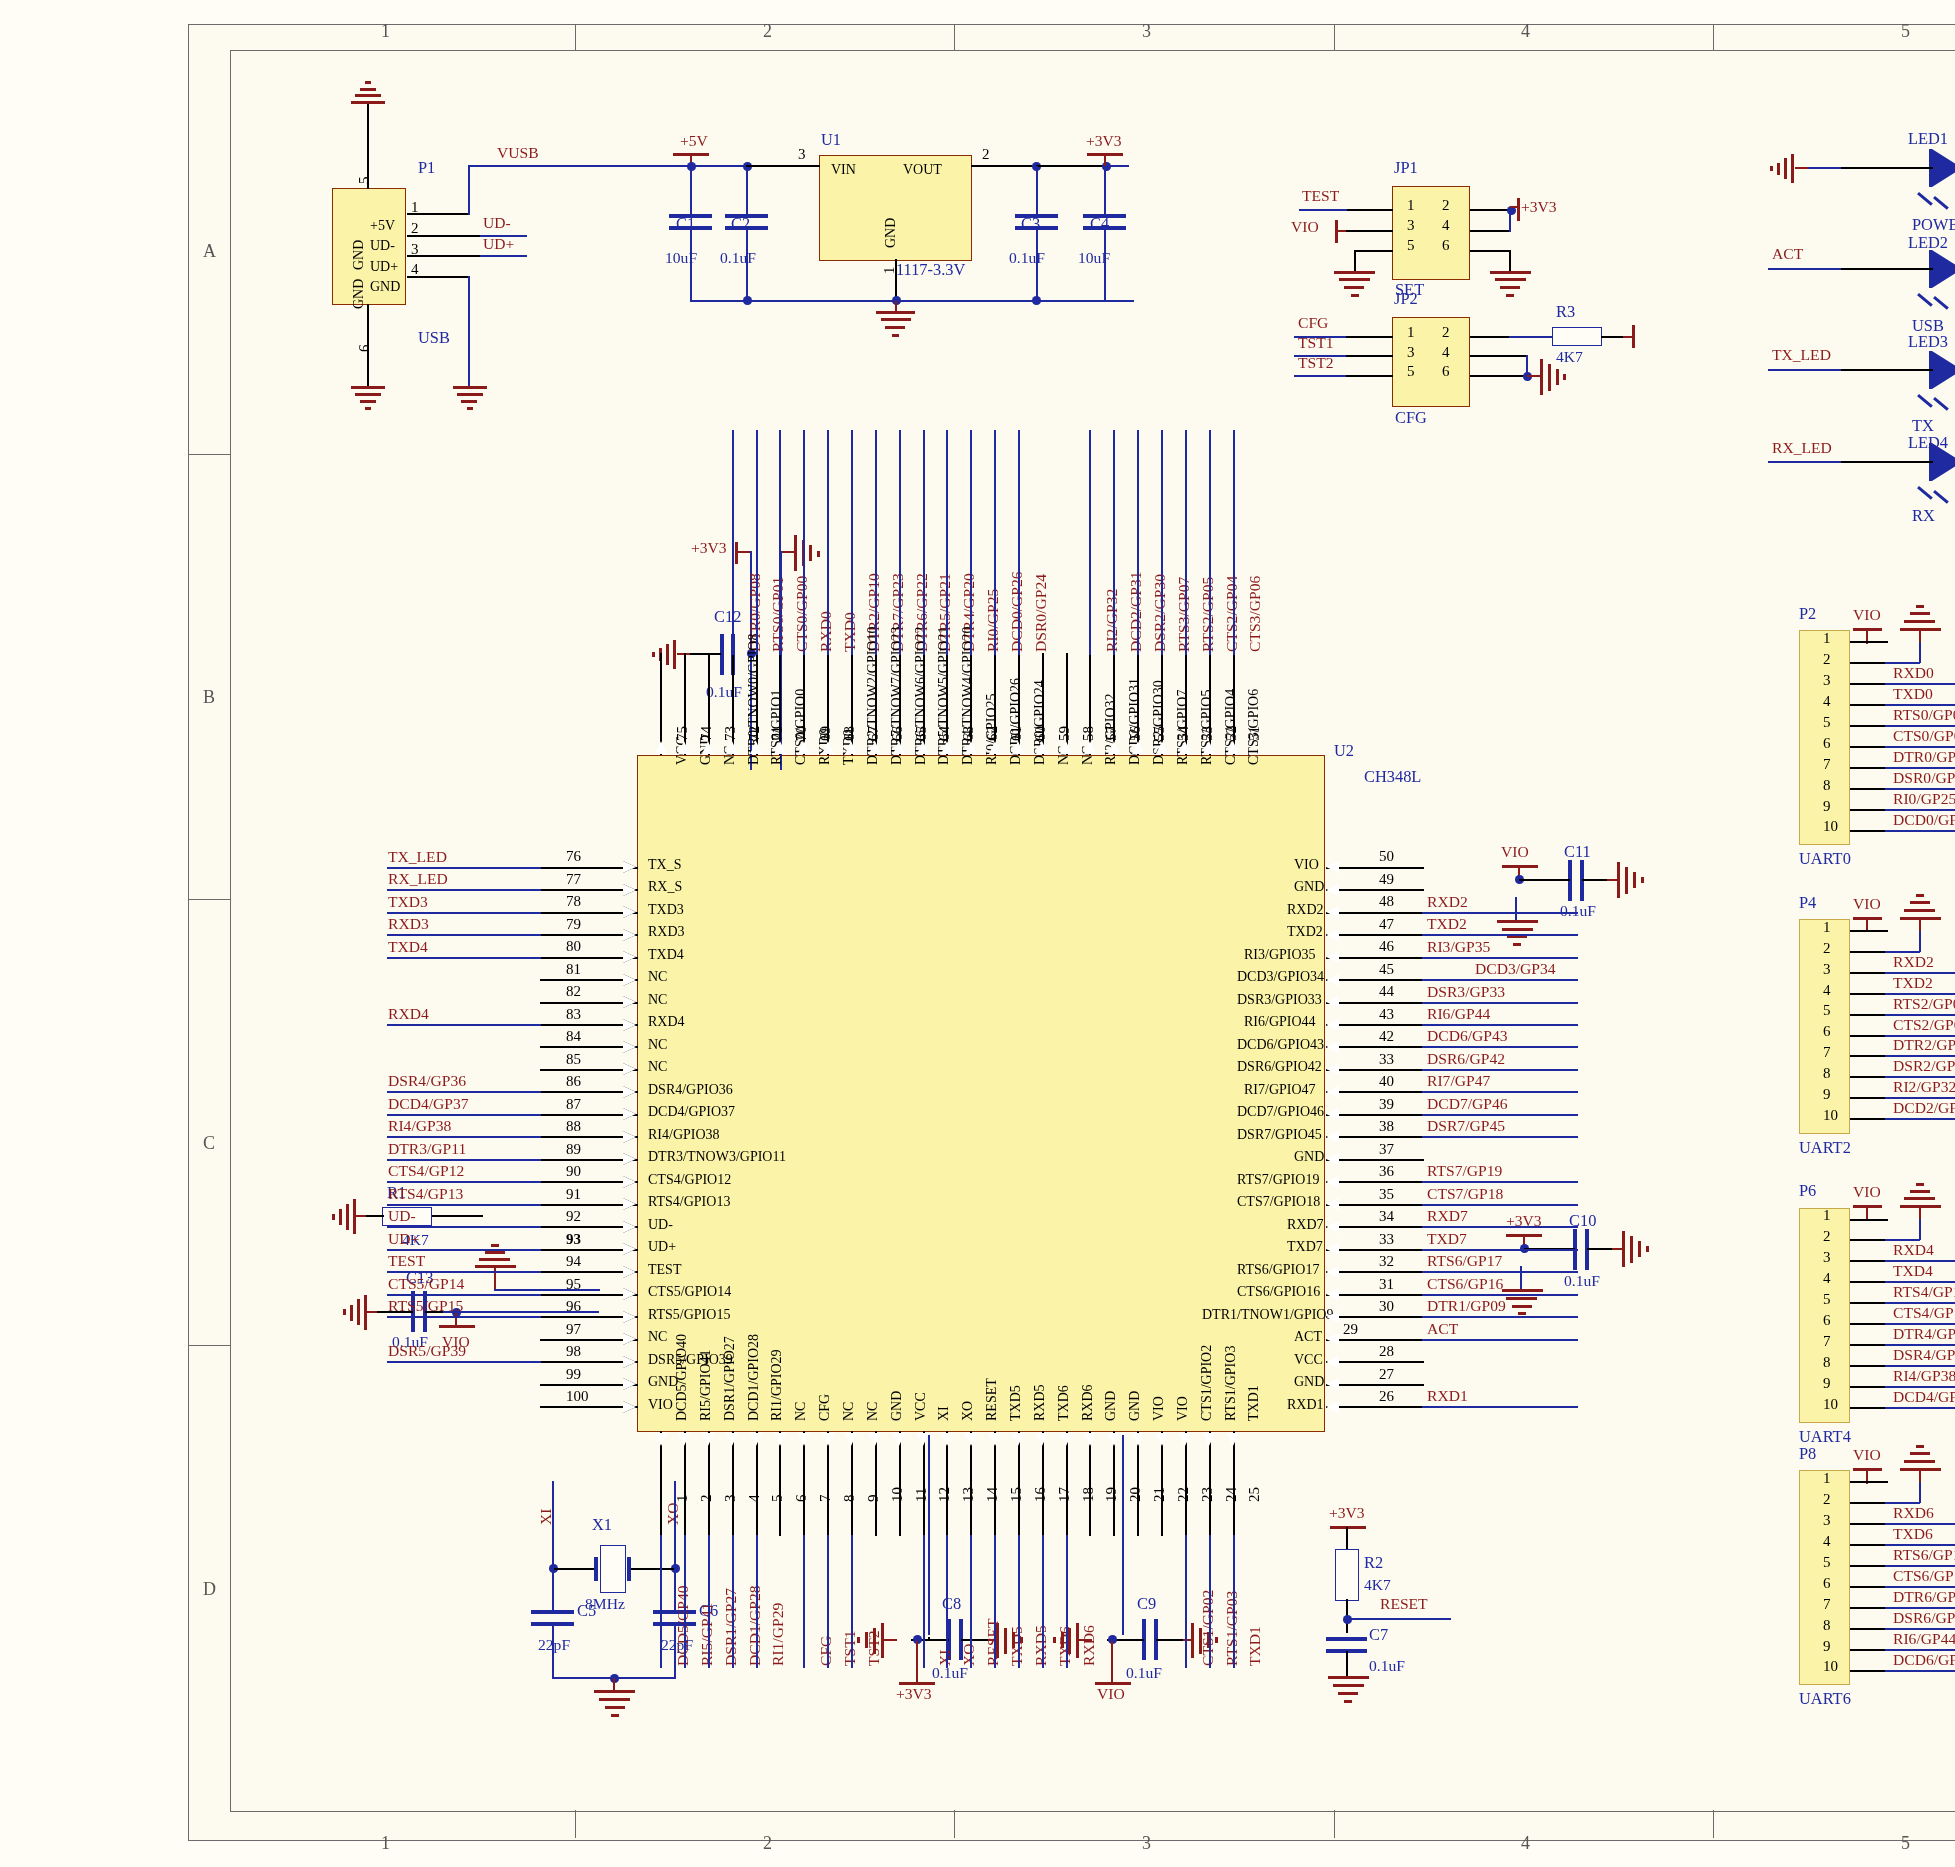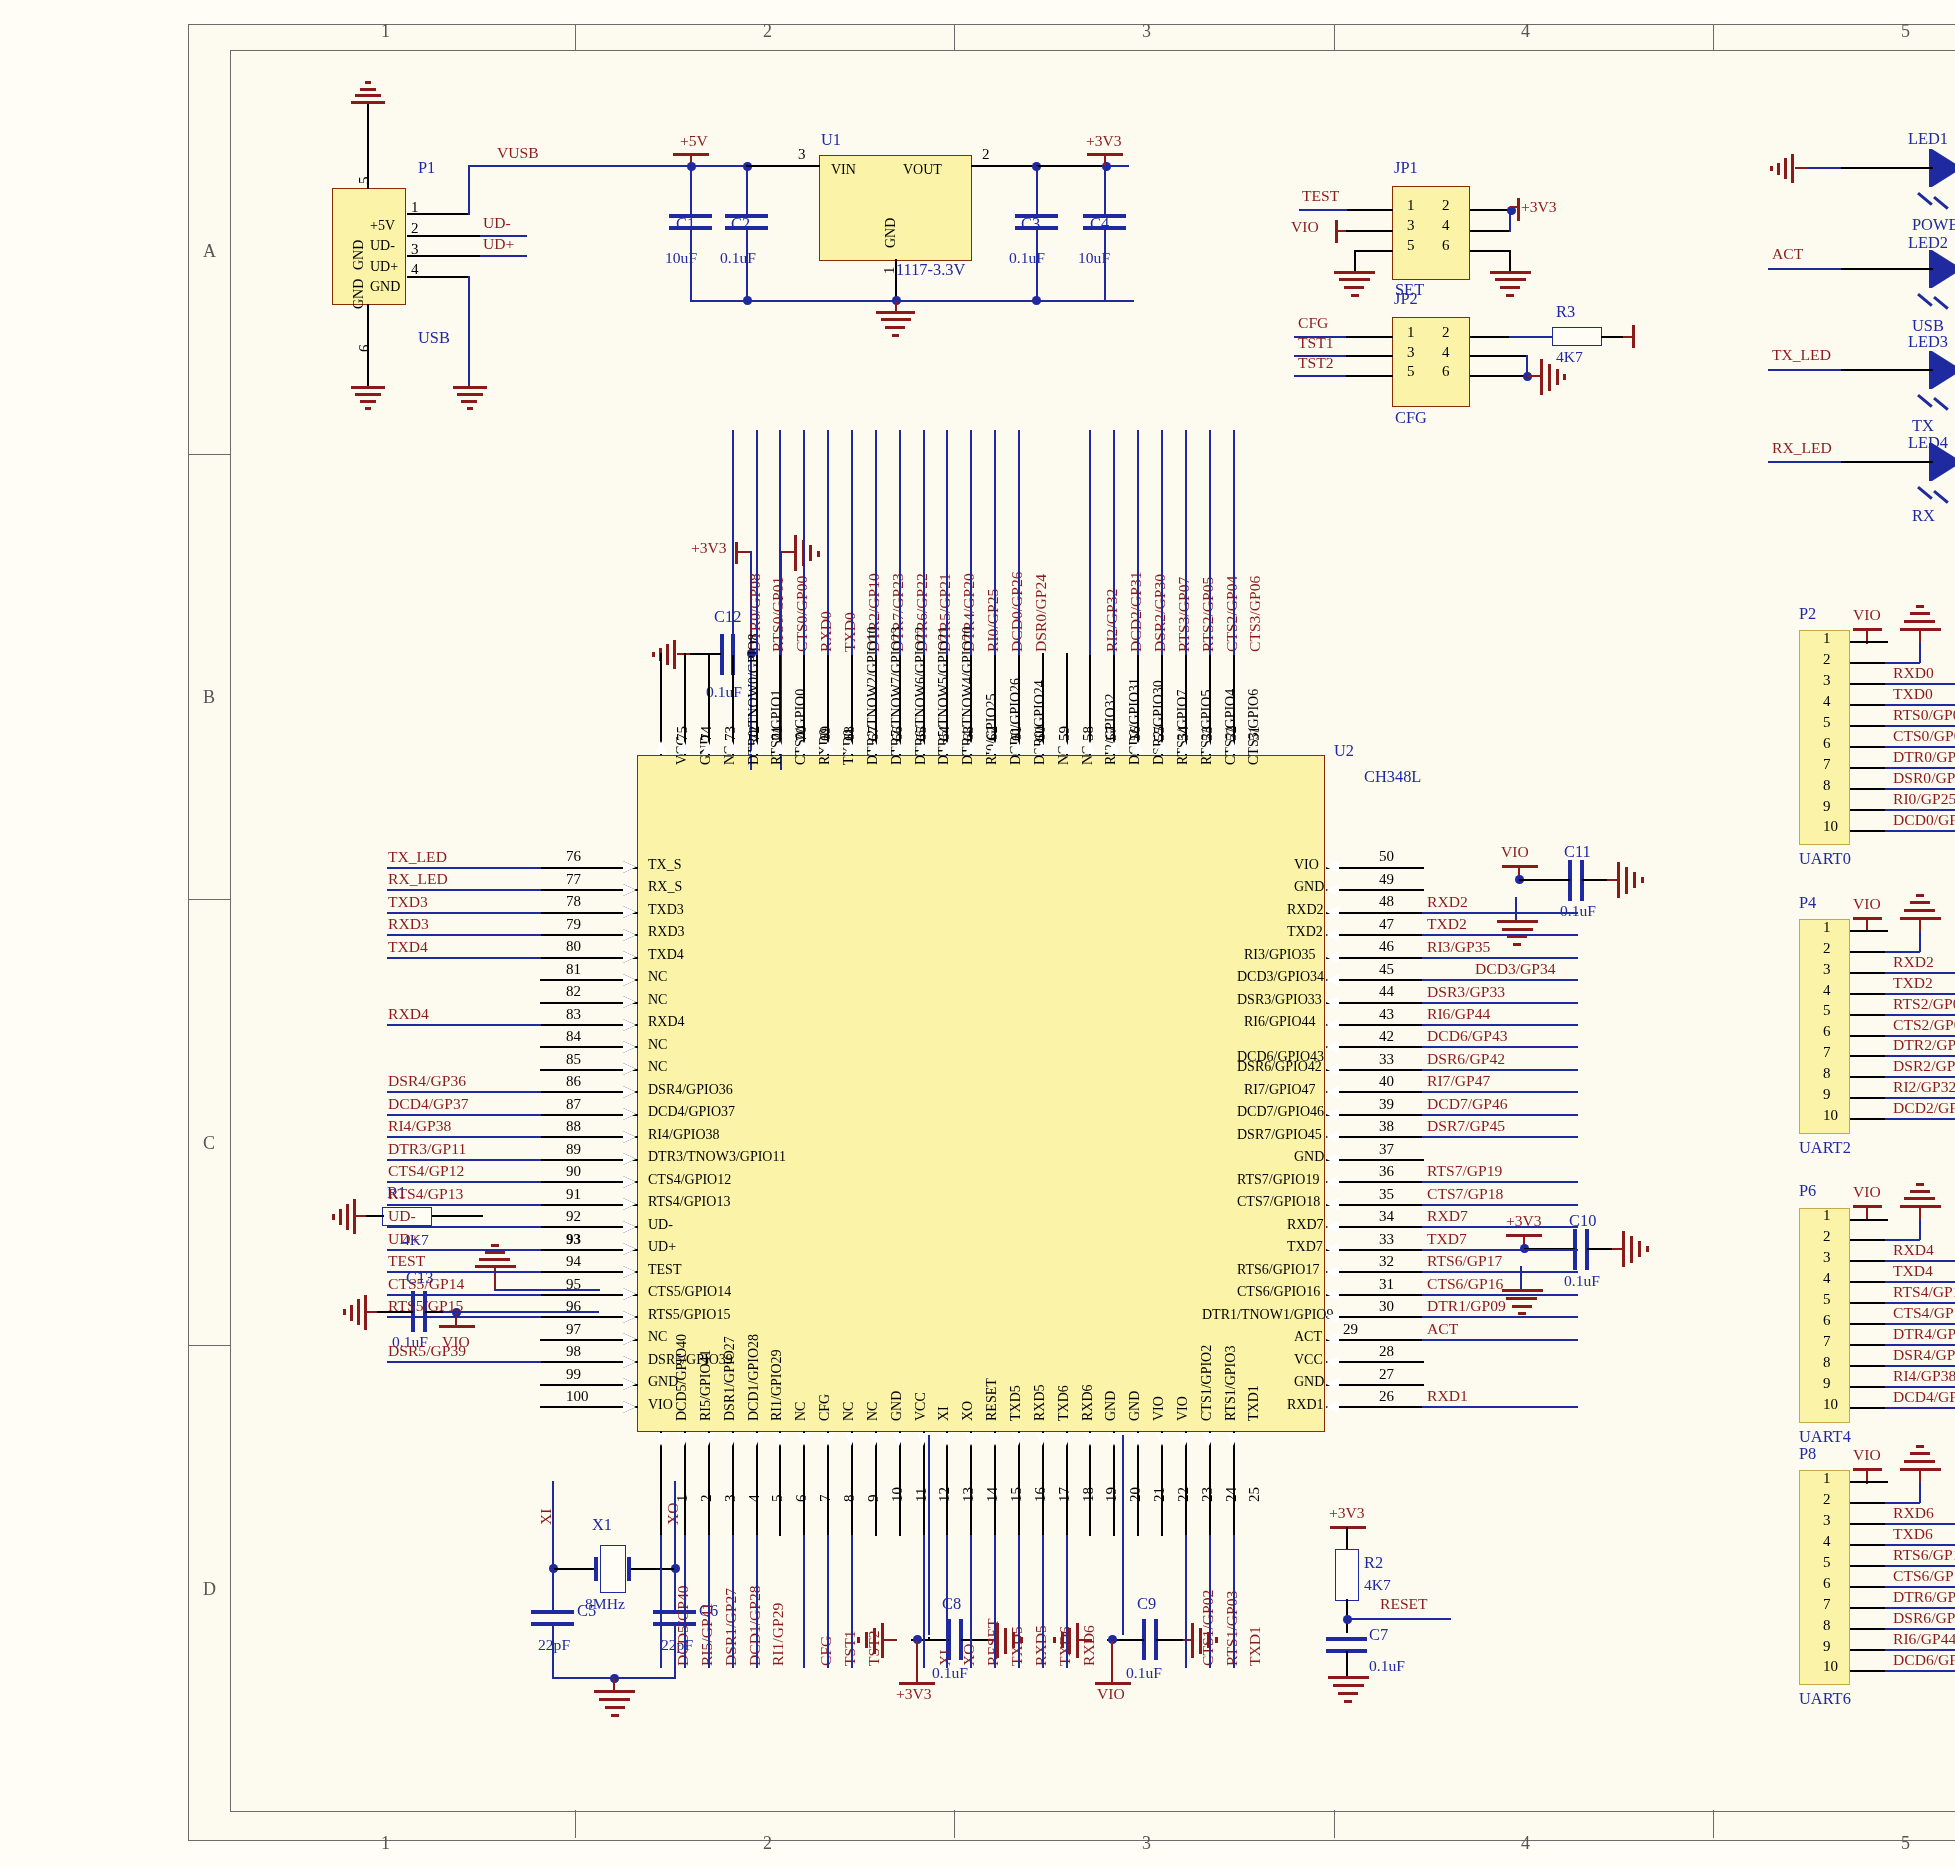--- a/index.html
+++ b/index.html
@@ -707,21 +707,21 @@
       <div class="wk" style="left:1326px;top:1024px;width:98px;height:1.6px;"></div>
       <div class="w" style="left:1422px;top:1024px;width:156px;height:2px;"></div>
       <div class="t net" style="left:1427px;top:1006px;">RI6/GP44</div>
       <div class="t pin" style="left:1379px;top:1007px;">43</div>
       <div class="t pinl" style="left:1244px;top:1015px;">RI6/GPIO44</div>
       <div class="pinarrow" style="left:1326px;top:1019px;border-width:6.3px 13.3px 6.3px 0;border-right-color:#fff;"></div>
       <div class="wk" style="left:1326px;top:1046px;width:98px;height:1.6px;"></div>
       <div class="w" style="left:1422px;top:1046px;width:156px;height:2px;"></div>
       <div class="t net" style="left:1427px;top:1028px;">DCD6/GP43</div>
       <div class="t pin" style="left:1379px;top:1029px;">42</div>
-      <div class="t pinl" style="left:1237px;top:1038px;margin-top:12px;">DCD6/GPIO43</div>
+      <div class="t pinl" style="left:1237px;top:1038px;">DCD6/GPIO43</div>
       <div class="pinarrow" style="left:1326px;top:1041px;border-width:6.3px 13.3px 6.3px 0;border-right-color:#fff;"></div>
       <div class="wk" style="left:1326px;top:1069px;width:98px;height:1.6px;"></div>
       <div class="w" style="left:1422px;top:1069px;width:156px;height:2px;"></div>
       <div class="t net" style="left:1427px;top:1051px;">DSR6/GP42</div>
       <div class="t pin" style="left:1379px;top:1052px;">33</div>
       <div class="t pinl" style="left:1237px;top:1060px;">DSR6/GPIO42</div>
       <div class="pinarrow" style="left:1326px;top:1063px;border-width:6.3px 13.3px 6.3px 0;border-right-color:#fff;"></div>
       <div class="wk" style="left:1326px;top:1091px;width:98px;height:1.6px;"></div>
       <div class="w" style="left:1422px;top:1091px;width:156px;height:2px;"></div>
       <div class="t net" style="left:1427px;top:1073px;">RI7/GP47</div>

